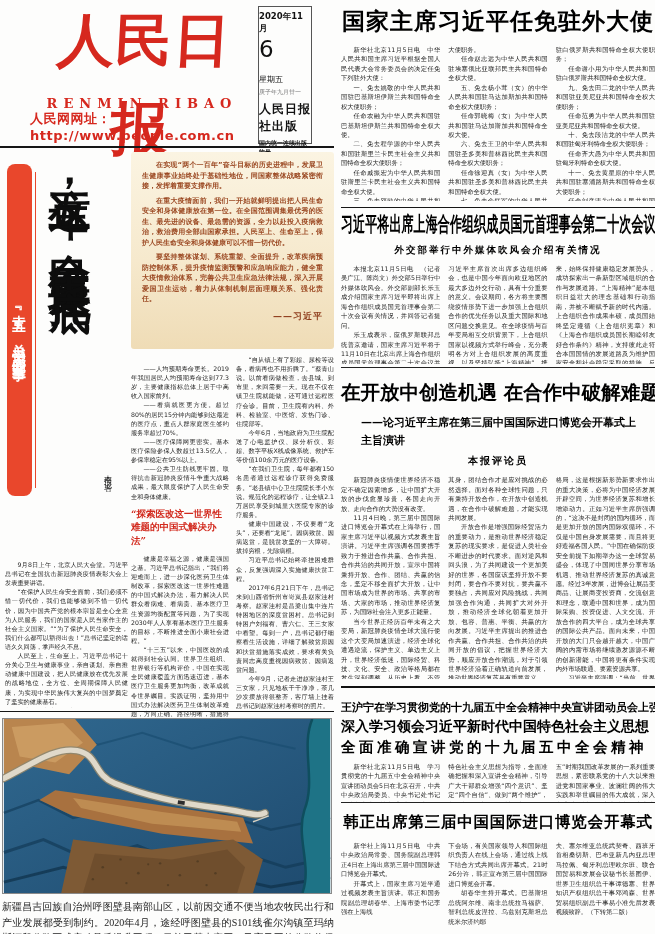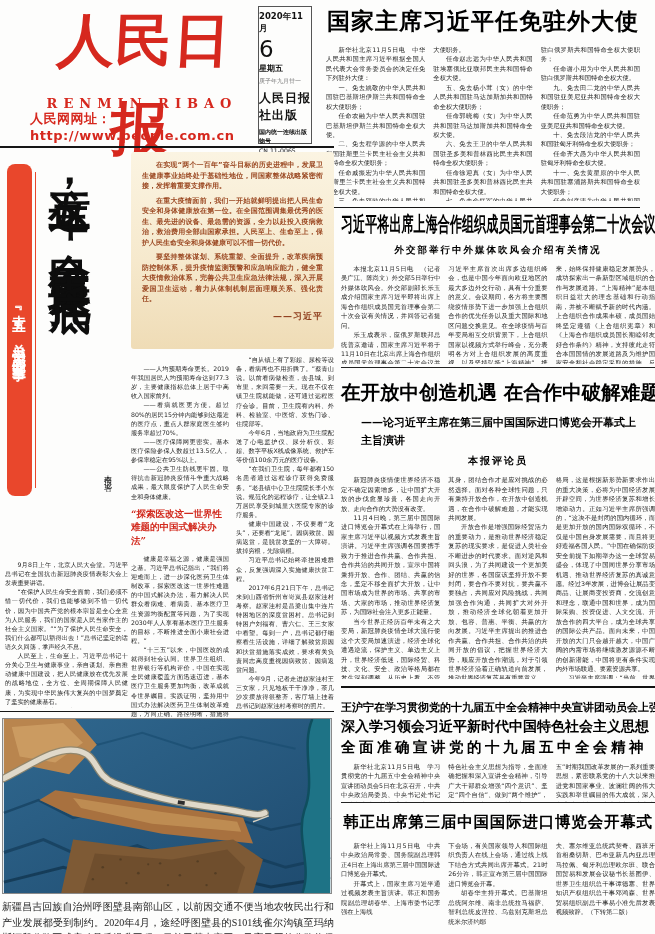--- a/index.html
+++ b/index.html
@@ -18,40 +18,40 @@
              font-family:"DejaVu Serif","Liberation Serif",serif; font-weight:700;
              font-size:13px; letter-spacing:6px; color:#d6281e; }
   .m-web   { position:absolute; left:30px; top:110px; width:226px; color:#d6281e;
              font-size:13px; font-weight:700; letter-spacing:.5px; }
 
   
   #datebox { position:absolute; left:258px; top:6px; width:54px; height:138px;
              border:1px solid #555; padding-top:4px; color:#111; }
   #datebox .ym   { font-size:8.5px; font-weight:700; }
   #datebox .day  { font-size:23px; line-height:1.15; margin-top:1px; }
-  #datebox .wk   { font-size:8px; font-weight:700; margin-top:1px; }
+  #datebox .wk   { font-size:8px; font-weight:400; margin-top:12px; }
   #datebox .lun  { font-size:6px; color:#777; margin-top:3px; }
   #datebox .pub  { font-size:12px; letter-spacing:1px; margin-top:4px;
                    font-family:"DejaVu Serif","Liberation Serif",serif; font-weight:700; }
   #datebox .isl  { font-size:6px; font-weight:700; margin-top:4px; }
   #datebox .isn  { font-size:6.2px; margin-top:1px; }
   #datebox .cod  { font-size:6.2px; margin-top:1px; }
   #datebox .iss  { font-size:7px; margin-top:2px; }
   #datebox .pgs  { font-size:7.5px; font-weight:700; margin-top:2px; }
 
   #rule-left { position:absolute; left:0; top:146px; width:334px; height:2px; background:#161616; }
 
   
   .cols { display:flex; gap:8px; overflow:hidden; }
   .col  { flex:1 1 0; font-size:6.3px; line-height:1.5; text-align:justify; color:#1c1c1c; overflow:hidden; }
   .col p { text-indent:2em; }
   .col.cont p:first-child { text-indent:0; }
 
   
-  #art-amb { position:absolute; left:326px; top:2px; width:314px; height:206px;
+  #art-amb { position:absolute; left:341px; top:2px; width:314px; height:206px;
              border-bottom:1.5px solid #161616; }
   .amb-headline { font-size:23px; font-weight:900; letter-spacing:1px; text-align:center;
                   margin-top:4px; color:#000; white-space:nowrap; }
   #art-amb .cols { margin-top:8px; height:156px; }
 
   
   #art-sco { position:absolute; left:341px; top:211px; width:314px; height:157px;
              border-bottom:1px solid #222; }
   .sco-hwrap { height:24px; overflow:visible; }
   .sco-headline { font-size:12px; font-weight:900; white-space:nowrap; color:#000;

